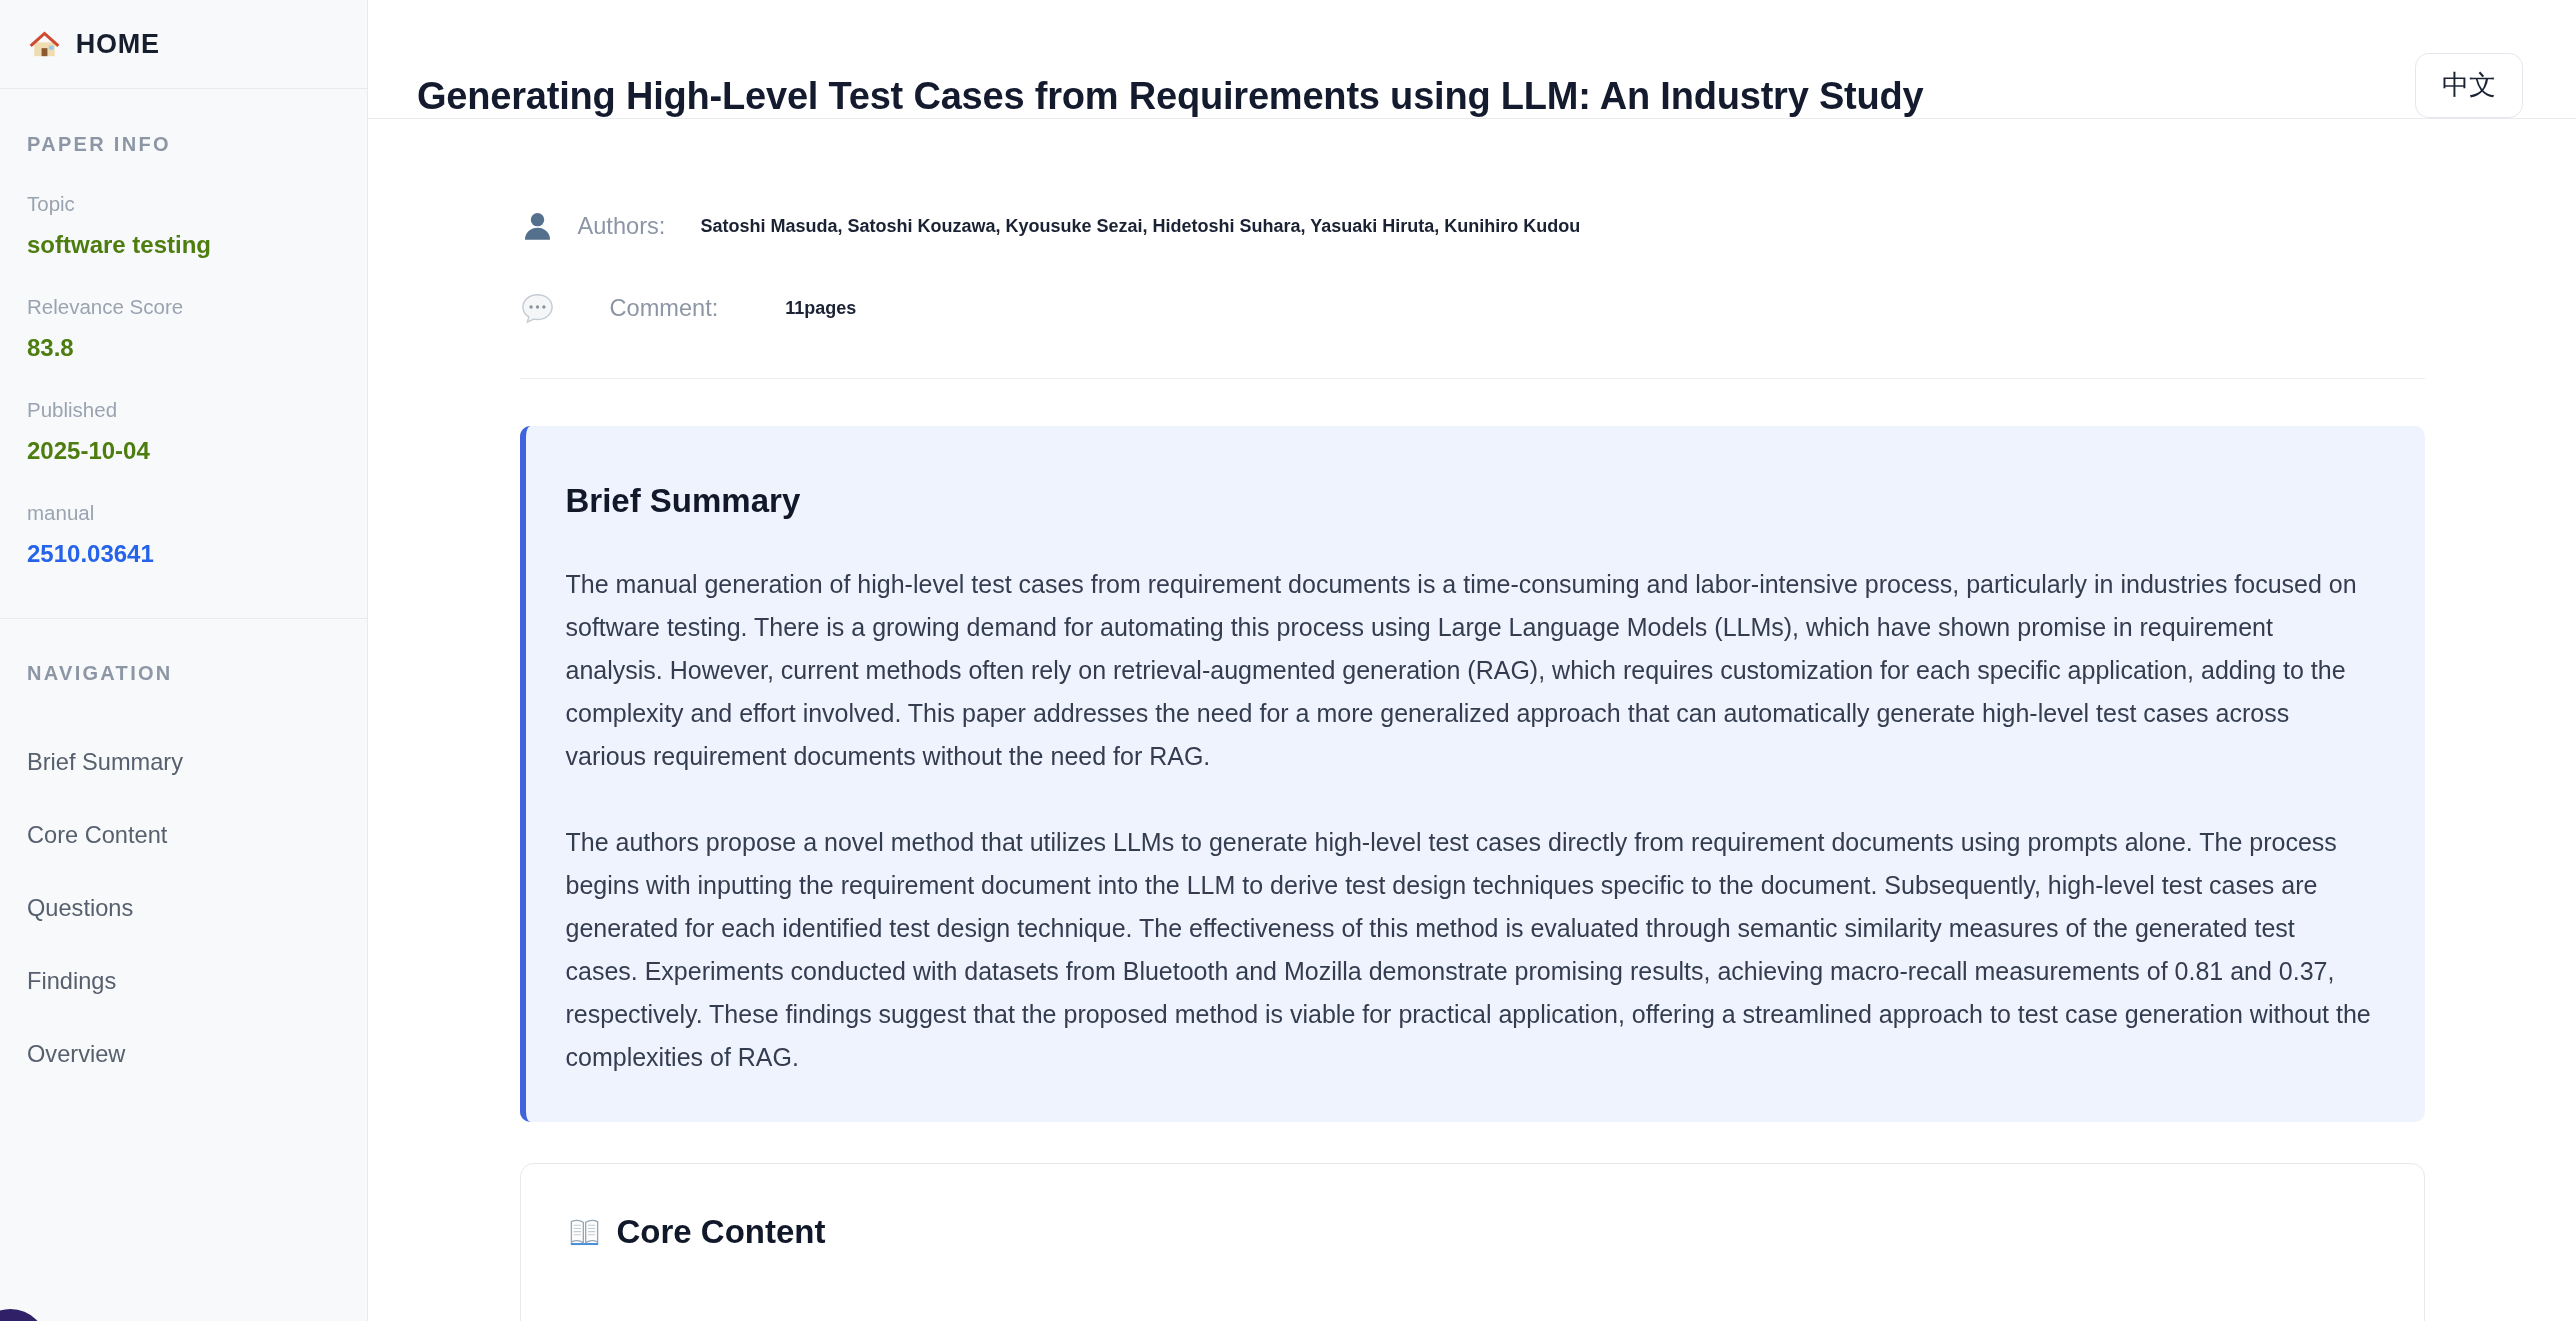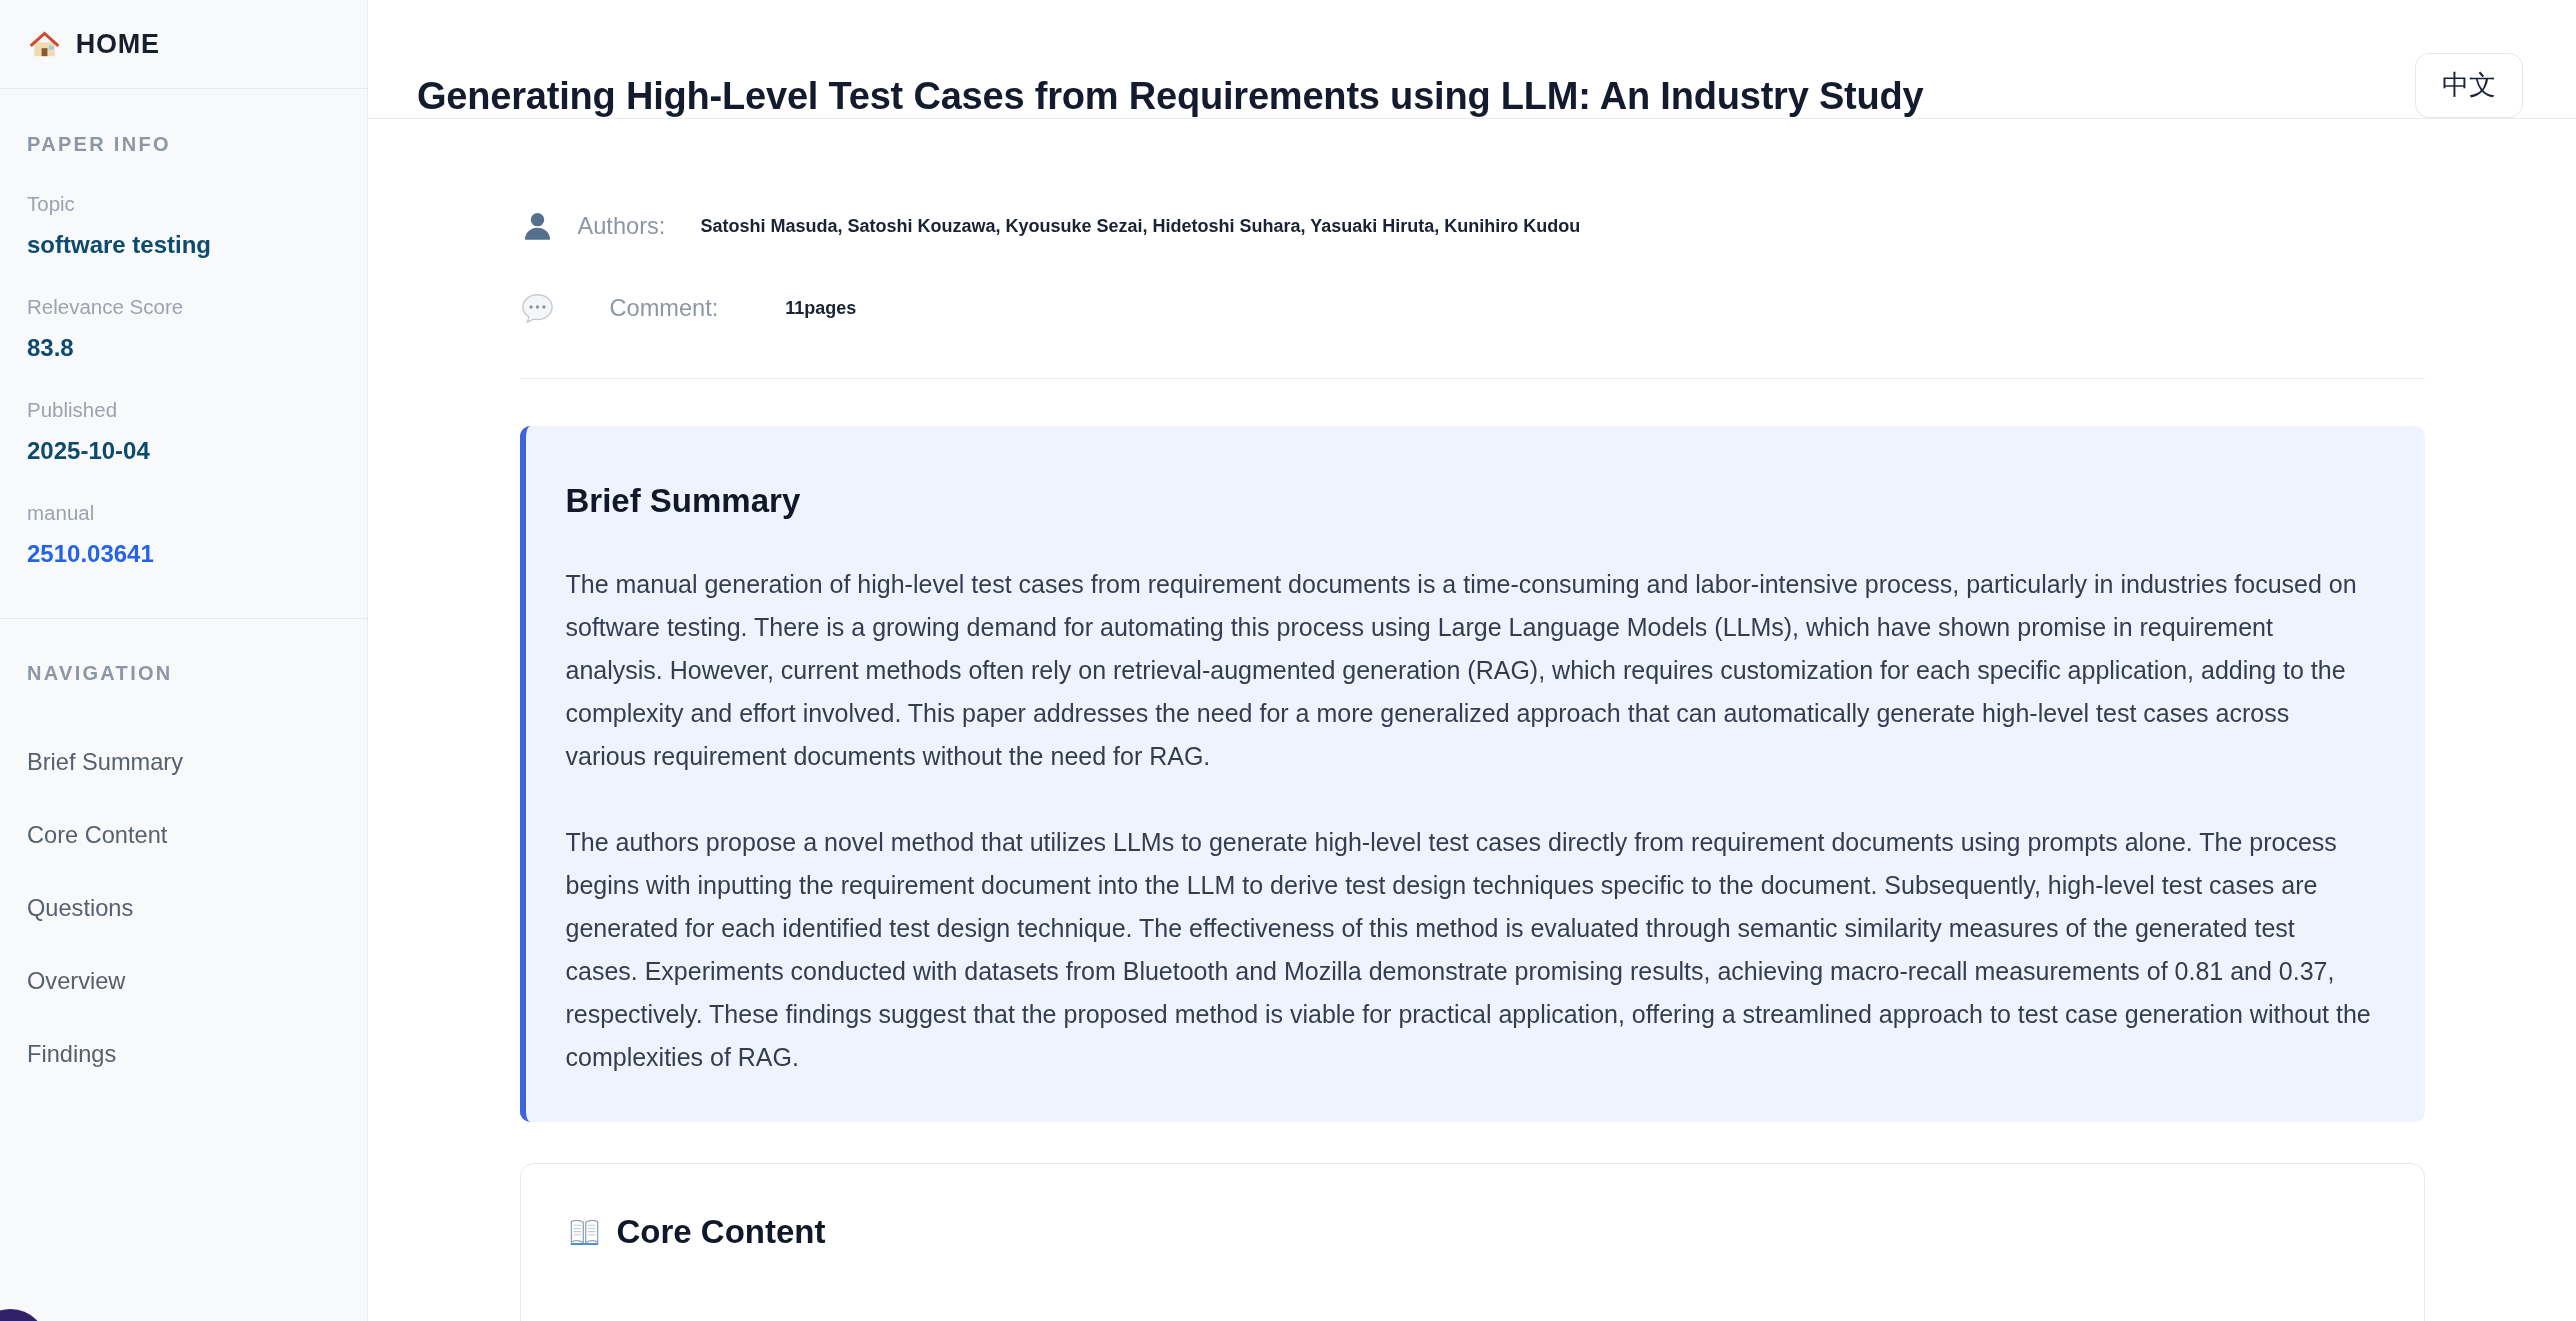--- a/index.html
+++ b/index.html
@@ -29,21 +29,21 @@
   .home-label {
     font-size: 27px; font-weight: bold; color: #171e2e; letter-spacing: 0.8px;
   }
   .side-body { padding: 32px 27px 0; }
   .section-title {
     font-size: 20px; font-weight: bold; color: #8d96a5;
     letter-spacing: 2.3px; margin-top: 12px;
   }
   .field { margin-top: 36px; }
   .field-label { font-size: 20.5px; color: #9aa3b1; }
-  .field-value { font-size: 24px; font-weight: bold; color: #0c4a6e; margin-top: 15px; }
+  .field-value { font-size: 24px; font-weight: bold; color: #4d7c0f; margin-top: 15px; }
   .field-value.link { color: #2563eb; cursor: pointer; }
   .side-divider { border: 0; border-top: 1.5px solid #e8eaee; margin: 50px -27px 0; }
   .nav-section-title { margin-top: 43px; }
   .nav-list { margin-top: 41px; }
   .nav-item {
     font-size: 23.6px; color: #57606e;
     padding: 23px 0; cursor: pointer;
   }
 
   
@@ -150,22 +150,22 @@
     </div>
 
     <hr class="side-divider">
 
     <div class="section-title nav-section-title">NAVIGATION</div>
 
     <nav class="nav-list">
       <div class="nav-item">Brief Summary</div>
       <div class="nav-item">Core Content</div>
       <div class="nav-item">Questions</div>
+      <div class="nav-item">Findings</div>
       <div class="nav-item">Overview</div>
-      <div class="nav-item">Findings</div>
     </nav>
   </div>
 </aside>
 
 <div class="main">
   <header class="header">
     <h1 class="page-title">Generating High-Level Test Cases from Requirements using LLM: An Industry Study</h1>
     <button class="lang-button">中文</button>
   </header>
 

